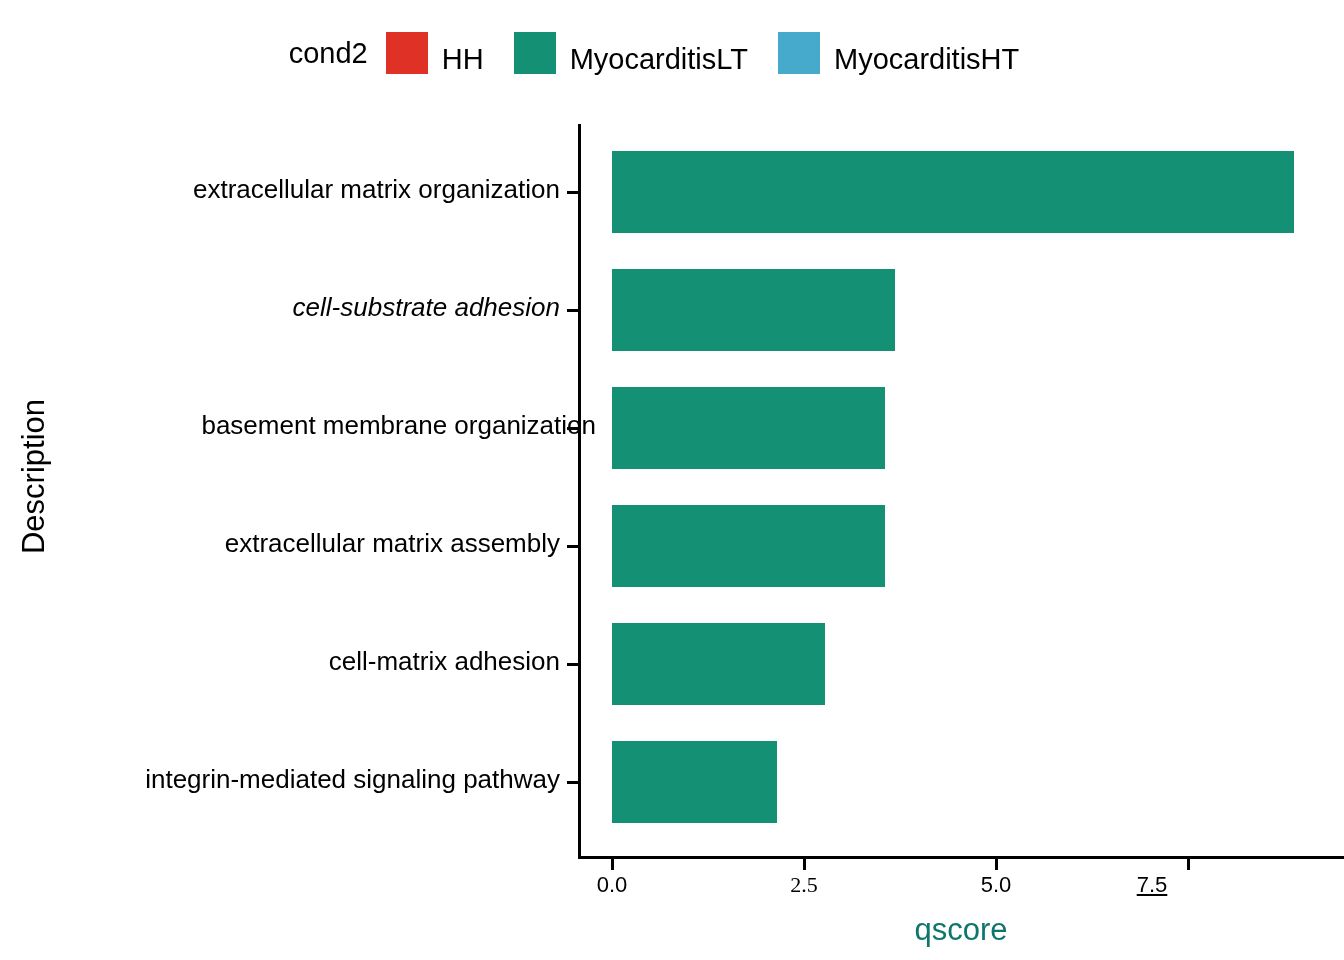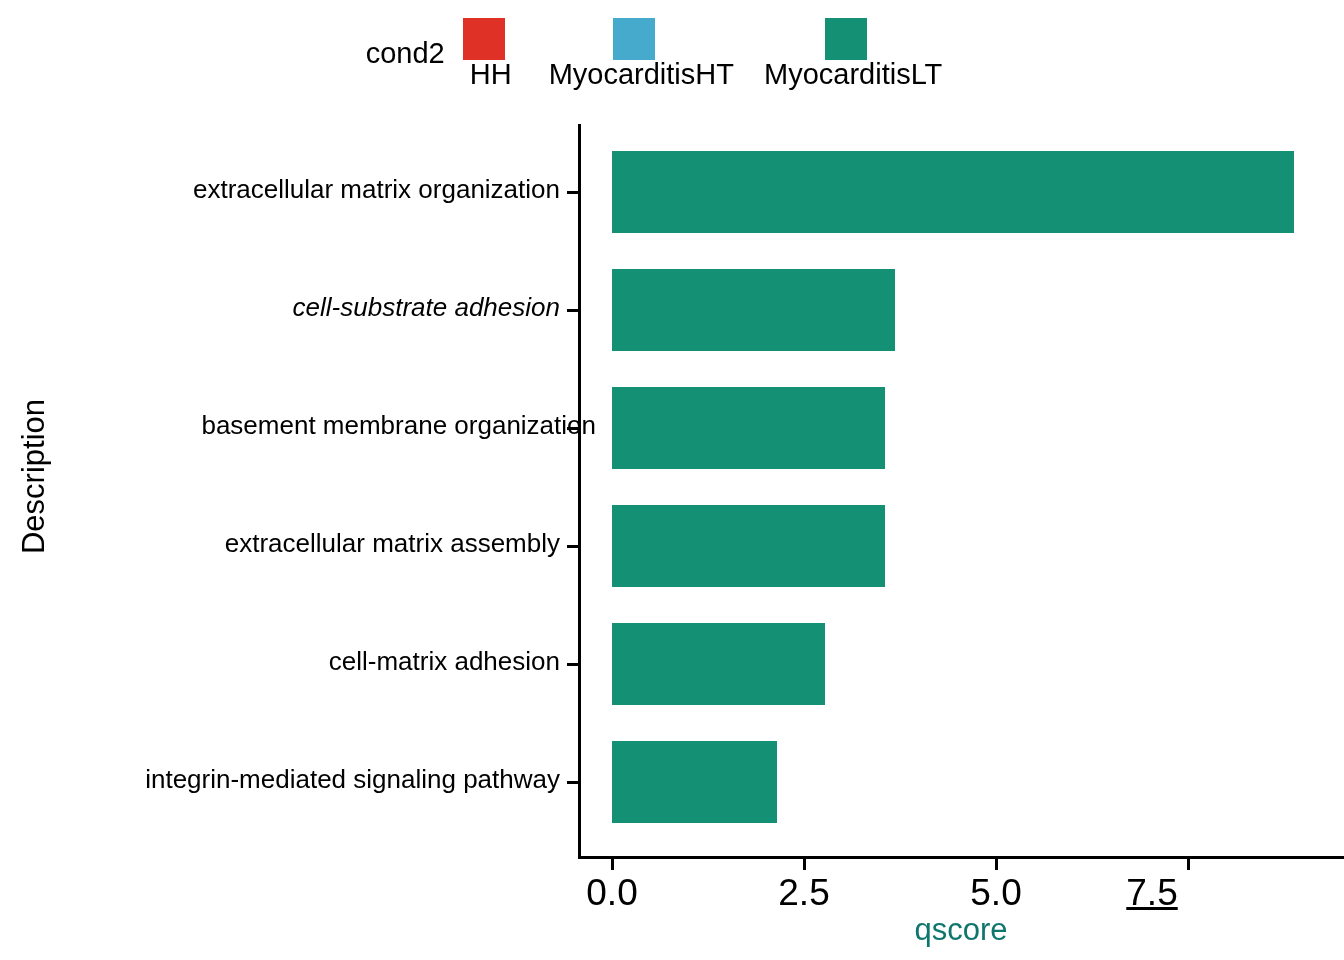--- a/index.html
+++ b/index.html
@@ -37,24 +37,23 @@
   }
   #legend-title {
     font-size: 29px;
     line-height: 1;
     color: #000000;
     margin-right: 18px;
     white-space: nowrap;
   }
   .legend-item {
     display: flex;
-    align-items: center;
+    align-items: flex-end;
     margin-right: 30px;
     white-space: nowrap;
-    flex-direction: column;
   }
   .legend-item:last-child { margin-right: 0; }
   .legend-key {
     width: 42px;
     height: 42px;
     flex: 0 0 42px;
     margin-right: 14px;
   }
   .legend-label {
     font-size: 29px;
@@ -115,21 +114,21 @@
   .xtick {
     position: absolute;
     top: 859px;
     width: 3px;
     height: 11px;
     background: #000000;
   }
   .xticklabel {
     position: absolute;
     top: 874px;
-    font-size: 37px;
+    font-size: 22px;
     line-height: 1;
     color: #000000;
     text-align: center;
     transform: translateX(-50%);
     white-space: nowrap;
   }
 
   #xaxis-title {
     position: absolute;
     left: 578px;
@@ -161,27 +160,27 @@
 
   <div id="legend">
     <span id="legend-title">cond2</span>
 
     <span class="legend-item">
       <span class="legend-key" style="background: rgb(224, 49, 39);"></span>
       <span class="legend-label">HH</span>
     </span>
 
     <span class="legend-item">
+      <span class="legend-key" style="background: rgb(20, 145, 117);"></span>
+      <span class="legend-label">MyocarditisLT</span>
+    </span>
+
+    <span class="legend-item">
       <span class="legend-key" style="background: rgb(69, 170, 203);"></span>
       <span class="legend-label">MyocarditisHT</span>
-    </span>
-
-    <span class="legend-item">
-      <span class="legend-key" style="background: rgb(20, 145, 117);"></span>
-      <span class="legend-label">MyocarditisLT</span>
     </span>
   </div>
 
   <div id="axis-line-y"></div>
   <div id="axis-line-x"></div>
 
   <div id="panel">
       <div class="bar" style="left: 34px; top: 27px; width: 681.984px; background: rgb(20, 145, 117);"></div>
       <div class="bar" style="left: 34px; top: 145px; width: 283.392px; background: rgb(20, 145, 117);"></div>
       <div class="bar" style="left: 34px; top: 263px; width: 272.64px; background: rgb(20, 145, 117);"></div>
@@ -202,21 +201,21 @@
       <div class="ytick" style="top: 663px;"></div>
       <div class="ylabel-wrap" style="top: 648px;">cell-matrix adhesion</div>
       <div class="ytick" style="top: 781px;"></div>
       <div class="ylabel-wrap" style="top: 766px;">integrin-mediated signaling pathway</div>
     </div>
 
   <div id="x-ticks">
       <div class="xtick" style="left: 611px;"></div>
       <div class="xticklabel" style="left: 612px;">0.0</div>
       <div class="xtick" style="left: 803px;"></div>
-      <div class="xticklabel" style="left: 804px;">2.5</div>
+      <div class="xticklabel" style="left: 804px; font-family: Liberation Serif, serif;">2.5</div>
       <div class="xtick" style="left: 995px;"></div>
       <div class="xticklabel" style="left: 996px;">5.0</div>
       <div class="xtick" style="left: 1187px;"></div>
       <div class="xticklabel" style="left: 1152px; text-decoration: underline;">7.5</div>
     </div>
 
   <div id="xaxis-title">qscore</div>
   <div id="yaxis-title">Description</div>
 
 </div>

